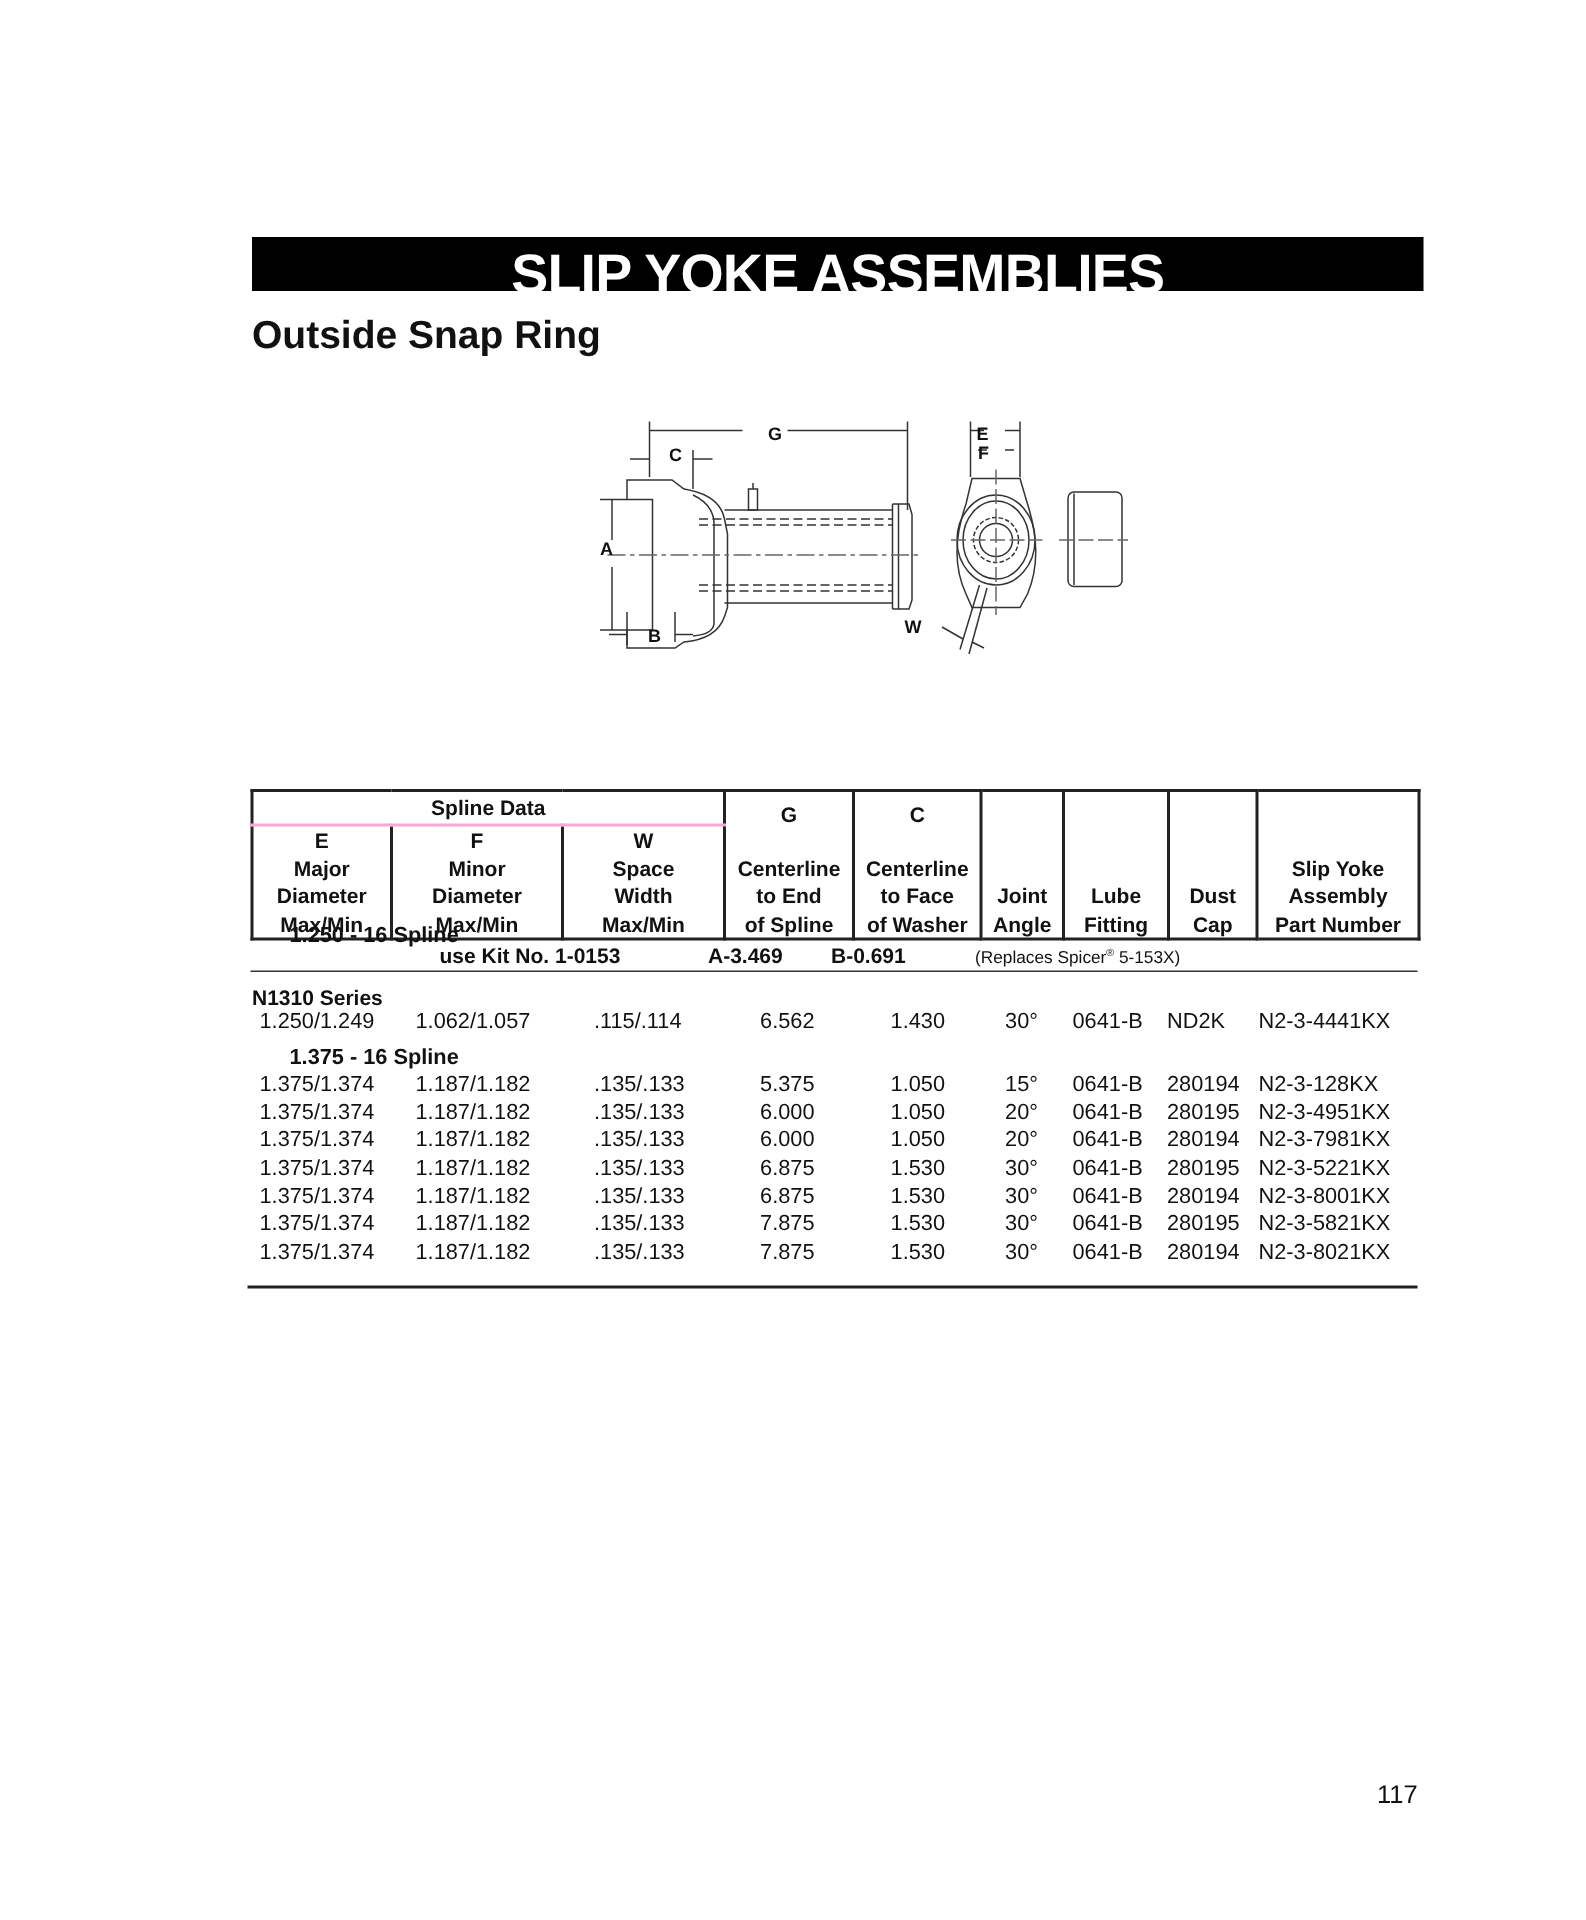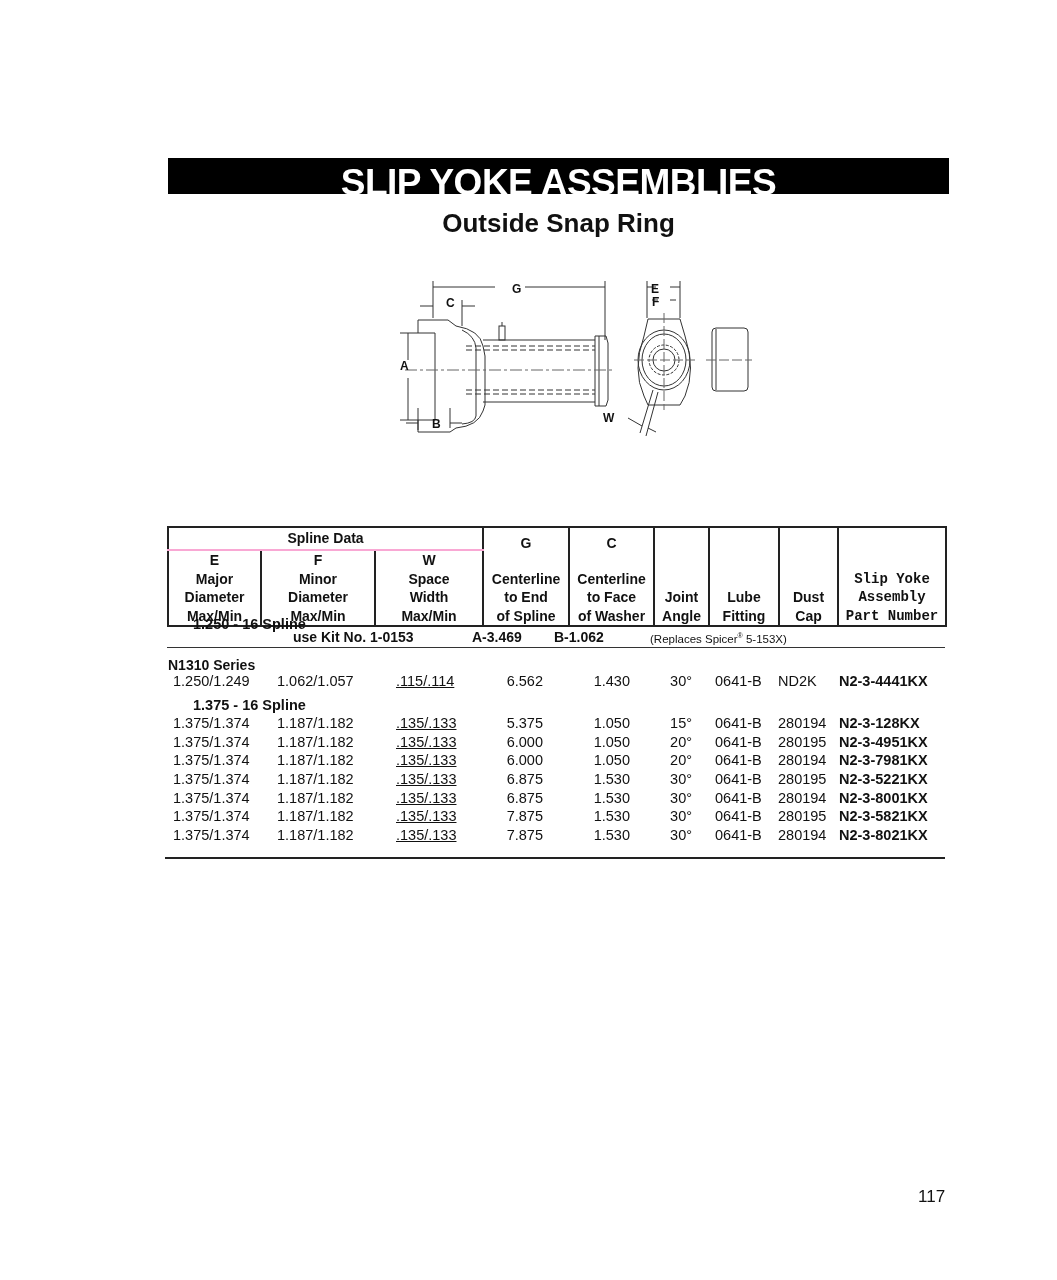--- a/index.html
+++ b/index.html
@@ -1,36 +1,36 @@
 <!DOCTYPE html>
 <html><head>
 <meta charset="utf-8">
 <style>
   html, body { margin:0; padding:0; background:#ffffff; }
   body { width:1057px; height:1280px; position:relative; overflow:hidden; font-family:"Liberation Sans", sans-serif; color:#111; }
   .title-bar { position:absolute; left:168px; top:158px; width:781px; height:36px; background:#000; color:#fff; text-align:center; font-weight:bold; font-size:37px; line-height:50px; letter-spacing:-0.5px; }
-  .subtitle { position:absolute; left:168px; top:206px; width:781px; text-align:center; font-weight:bold; font-size:26px; line-height:34px; color:#111; }
+  .subtitle { position:absolute; left:168px; top:206px; width:781px; text-align:left; font-weight:bold; font-size:26px; line-height:34px; color:#111; }
   .diagram { position:absolute; left:390px; top:278px; width:375px; height:160px; }
   .dim-label { font-family:"Liberation Sans", sans-serif; font-weight:bold; font-size:12px; fill:#111; }
 
   table.spec { position:absolute; left:167px; top:526px; border-collapse:collapse; font-size:14px; }
   table.spec th { border:2px solid #222; font-weight:bold; font-size:14px; line-height:18.5px; padding:0; text-align:center; vertical-align:bottom; }
   table.spec th.top { height:21px; vertical-align:middle; border-bottom:2px solid #f9a8d4; }
   .hdr-lines span { display:block; }
 
   .series-row { position:absolute; left:167px; top:628px; width:778px; height:19px; border-bottom:1px solid #333; font-weight:bold; font-size:14px; }
   .series-row span { position:absolute; top:1px; white-space:nowrap; }
   .series-row .note { font-weight:normal; font-size:11.5px; top:4px; }
   .series-row sup { font-size:7px; }
 
   .spline-label { position:absolute; font-weight:bold; font-size:14.5px; white-space:nowrap; }
   .data-row { position:absolute; left:167px; width:778px; height:19px; font-size:14.5px; }
   .data-row span { position:absolute; top:0; white-space:nowrap; }
-  .c-e { left:6px; } .c-f { left:110px; } .c-w { left:229px;text-decoration:underline; }
-  .c-g { right:402px; } .c-c { right:315px; } .c-ang { right:253px; } .c-lube { left:548px;text-align:right; } .c-cap { left:611px; } .c-part { left:672px; font-weight:bold;text-align:center; }
+  .c-e { left:6px; } .c-f { left:110px; } .c-w { left:229px; }
+  .c-g { right:402px; } .c-c { right:315px; } .c-ang { right:253px; } .c-lube { left:548px;text-align:right; } .c-cap { left:611px; } .c-part { left:672px; font-weight:normal;text-align:center; }
   .bottom-rule { position:absolute; left:165px; top:857px; width:780px; height:2px; background:#222; }
   .page-num { position:absolute; left:918px; top:1187px; font-size:17px; }
 </style>
 </head>
 <body>
 
 <div class="title-bar">SLIP YOKE ASSEMBLIES</div>
 <div class="subtitle">Outside Snap Ring</div>
 
 <svg class="diagram" viewBox="0 0 375 160" width="375" height="160">
@@ -144,21 +144,21 @@
         <span>Lube</span>
         <span>Fitting</span>
       </div>
     </th>
     <th rowspan="2" style="width:57px;">
       <div class="hdr-lines">
         <span>Dust</span>
         <span>Cap</span>
       </div>
     </th>
-    <th rowspan="2" style="width:106px;font-family:Liberation Mono, monospace;">
+    <th rowspan="2" style="width:106px;">
       <div class="hdr-lines">
         <span>Slip Yoke</span>
         <span>Assembly</span>
         <span>Part Number</span>
       </div>
     </th>
   </tr>
   <tr>
     <th style="width:91px; height:74px;">
       <div class="hdr-lines">
@@ -185,21 +185,21 @@
       </div>
     </th>
   </tr>
 </tbody>
   </table>
 
 <div class="series-row">
   <span style="left:1px;margin-top:28px;">N1310 Series</span>
   <span style="left:126px;">use Kit No. 1-0153</span>
   <span style="left:305px;">A-3.469</span>
-  <span style="left:387px;">B-1.062</span>
+  <span style="left:387px;">B-0.691</span>
   <span class="note" style="left:483px;"><span style="position:static;">(Replaces Spicer</span><sup>®</sup><span style="position:static;"> 5-153X)</span></span>
 </div>
 
 <div class="spline-label" style="left:193px; top:616px;">1.250 - 16 Spline</div>
 <div class="data-row" style="top:673px;">
   <span class="c-e">1.250/1.249</span>
   <span class="c-f">1.062/1.057</span>
   <span class="c-w">.115/.114</span>
   <span class="c-g">6.562</span>
   <span class="c-c">1.430</span>

